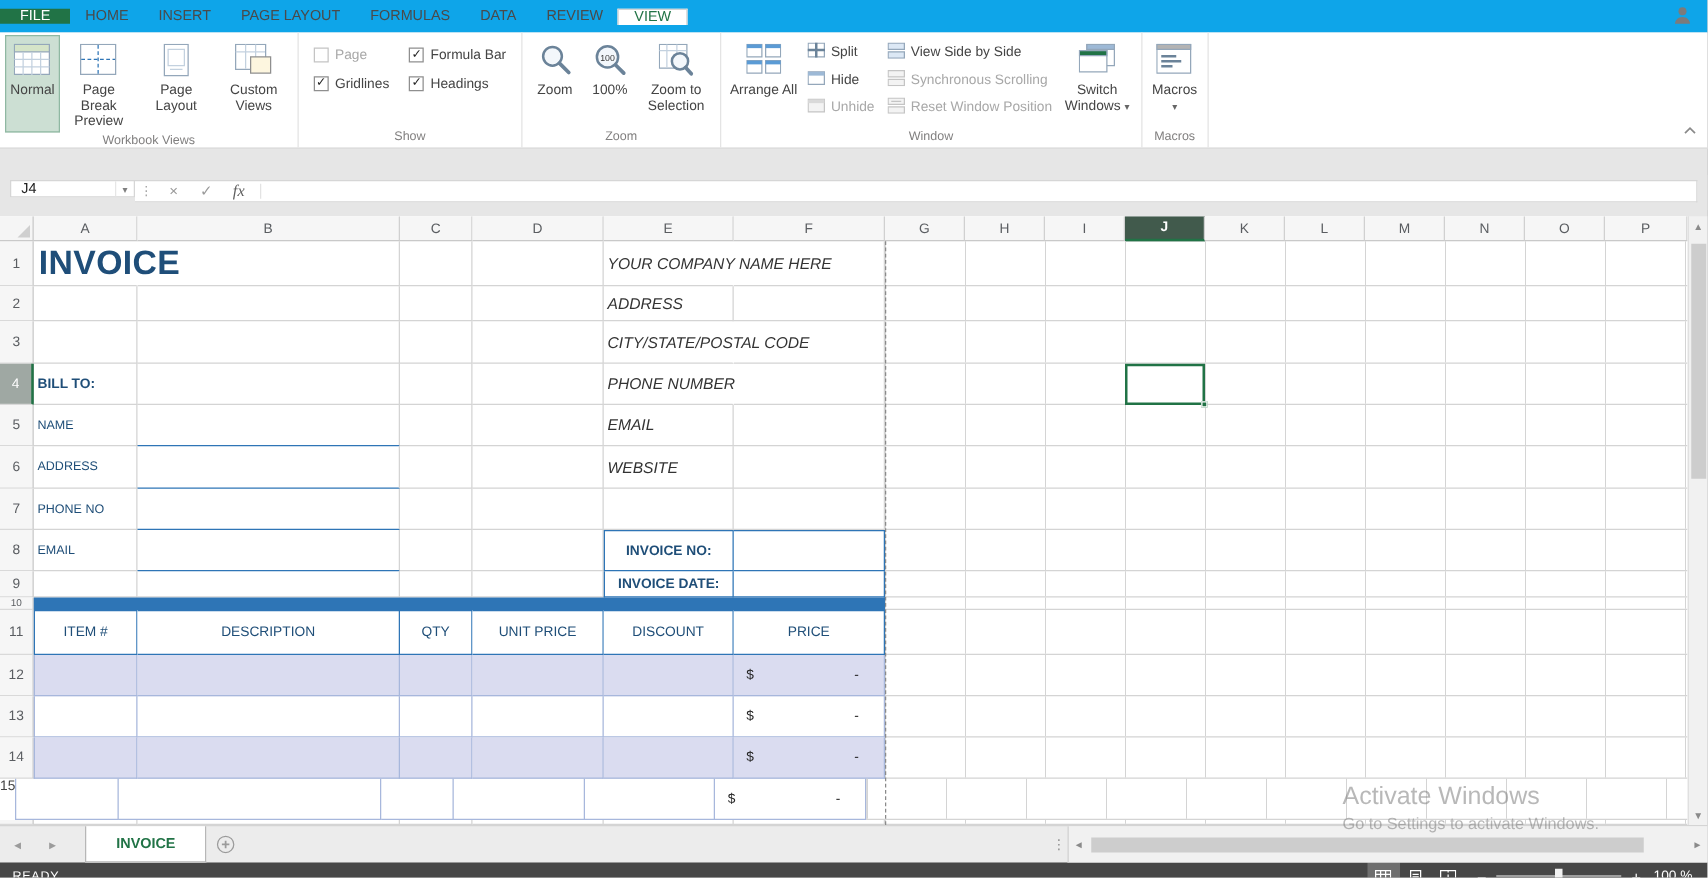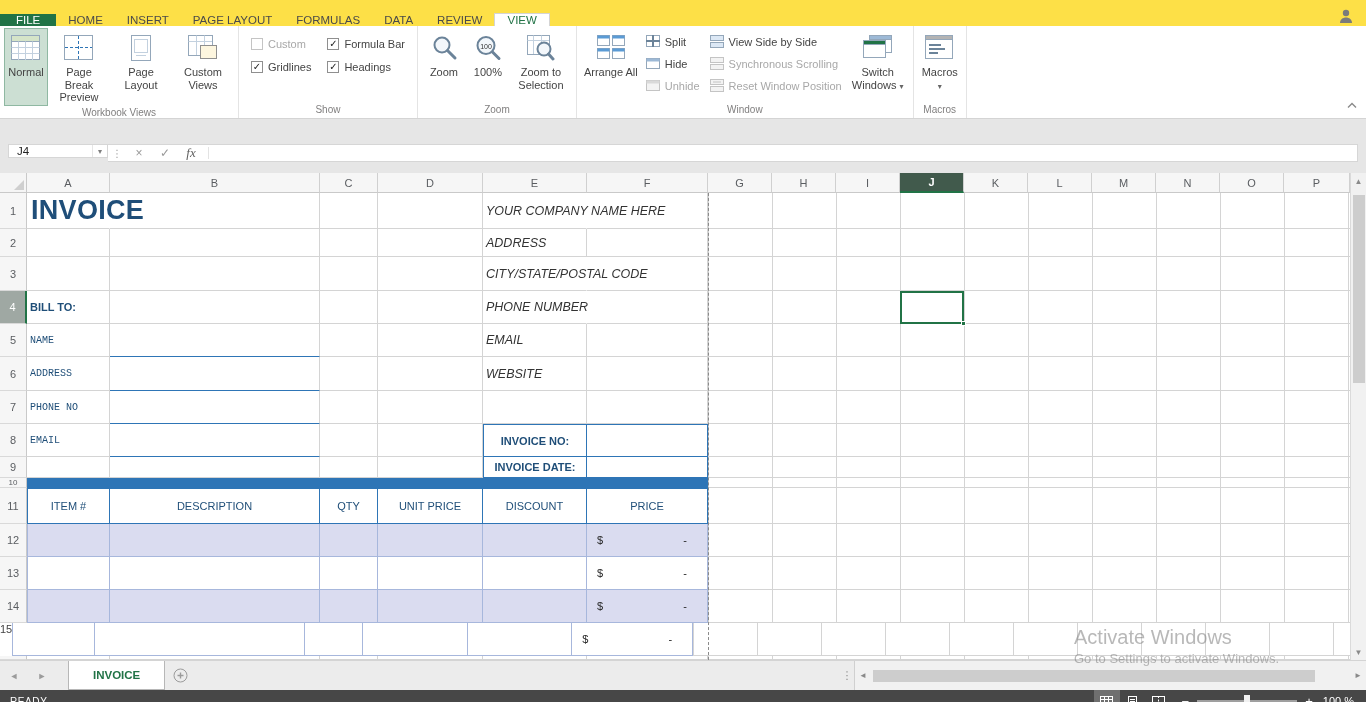--- a/index.html
+++ b/index.html
@@ -1,20 +1,20 @@
 <!DOCTYPE html>
 <html><head>
 <meta charset="utf-8">
 <style>
   * { box-sizing: border-box; margin:0; padding:0; }
   body { font-family:"Liberation Sans", sans-serif; background:#888; }
   .app { width:1366px; height:702px; background:#e6e6e6; position:relative; overflow:hidden; font-size:11px; color:#444; }
 
   
-  .tabs { height:26px; background:#fde047; display:flex; align-items:flex-end; }
+  .tabs { height:26px; background:#0ea5e9; display:flex; align-items:center; }
   .file-tab { background:#217346; color:#fff; padding:0 16px; display:flex; align-items:center; font-size:11.5px; }
   .rtab { padding:0 12px; display:flex; align-items:center; color:#4a4a4a; font-size:11.5px; }
   .rtab.active { color:#217346; background:#fff; border:1px solid #d4d4d4; border-bottom:none; position:relative; z-index:2; }
   .account { margin-left:auto; display:flex; align-items:center; padding-right:12px; }
 
   
   .ribbon { height:93px; background:#fff; border-bottom:1px solid #d4d4d4; display:flex; position:relative; }
   .grp { display:flex; flex-direction:column; border-right:1px solid #e4e4e4; }
   .grp-body { flex:1; display:flex; align-items:stretch; padding:2px 4px 0; }
   .grp-label { height:15px; line-height:14px; text-align:center; font-size:10px; color:#807f7f; padding-bottom:2px; }
@@ -54,21 +54,21 @@
   .rh { width:27px; background:#f6f6f6; border-right:1px solid #c9c9c9; border-bottom:1px solid #d9d9d9; display:flex; align-items:center; justify-content:center; color:#5a5d61; font-size:11px; overflow:hidden; }
   .rh.selrow { background:#9fa8a3; color:#fff; border-right:2px solid #217346; }
   .cell { border-right:1px solid #d4d4d4; border-bottom:1px solid #d4d4d4; display:flex; align-items:center; white-space:nowrap; overflow:visible; }
   .nbr { border-right-color:transparent; }
   .fill { flex:1; border-bottom:1px solid #d4d4d4; background:repeating-linear-gradient(to right,#d4d4d4 0 1px, transparent 1px 64px); }
   .wA{width:83px}.wB{width:210px}.wC{width:58px}.wD{width:105px}.wE{width:104px}.wF{width:121px}.w64{width:64px}.wP{width:66px}
 
   .title { font-size:27px; font-weight:bold; color:#1f4e79; padding-left:4px; letter-spacing:.3px; }
   .comp { font-style:italic; font-size:12.5px; color:#333; padding-left:3px; }
   .billto { color:#1f4e78; font-weight:bold; font-size:11px; padding-left:3px; }
-  .flabel { color:#1f4e78; font-size:10px; padding-left:3px;font-family:Liberation Mono, monospace; }
+  .flabel { color:#1f4e78; font-size:10px; padding-left:3px; }
   .uline { border-bottom:1px solid #2e75b6; }
   .bT{border-top:1px solid #2e75b6}.bB{border-bottom:1px solid #2e75b6}.bL{border-left:1px solid #2e75b6}.bR{border-right:1px solid #2e75b6}
   .invlbl { justify-content:center; color:#1f4e78; font-weight:bold; font-size:11px; }
   .band { width:681px; background:#2e75b6; }
   .th { background:#fff; border-top:1px solid #2e75b6; border-bottom:1px solid #2e75b6; border-right:1px solid #2e75b6; display:flex; align-items:center; justify-content:center; font-weight:normal; color:#1f4e78; font-size:11px; }
   .th.first { border-left:1px solid #2e75b6; }
   .td { border-right:1px solid #a7b7dc; border-bottom:1px solid #a7b7dc; display:flex; align-items:center; }
   .td.first { border-left:1px solid #a7b7dc; }
   .shade { background:#dadcf0; }
   .amount { justify-content:space-between; padding:0 20px 0 10px; color:#262626; font-size:11px; }
@@ -177,21 +177,21 @@
         </div>
       </div>
       <div class="grp-label">Workbook Views</div>
     </div>
 
     <div class="grp">
       <div class="grp-body">
         <div class="show-grid">
           <div class="cb dis">
             <span class="box"></span>
-            <span>Custom</span>
+            <span>Page</span>
           </div>
           <div class="cb">
             <span class="box">✓</span>
             <span>Gridlines</span>
           </div>
           <div class="cb">
             <span class="box">✓</span>
             <span>Formula Bar</span>
           </div>
           <div class="cb">

